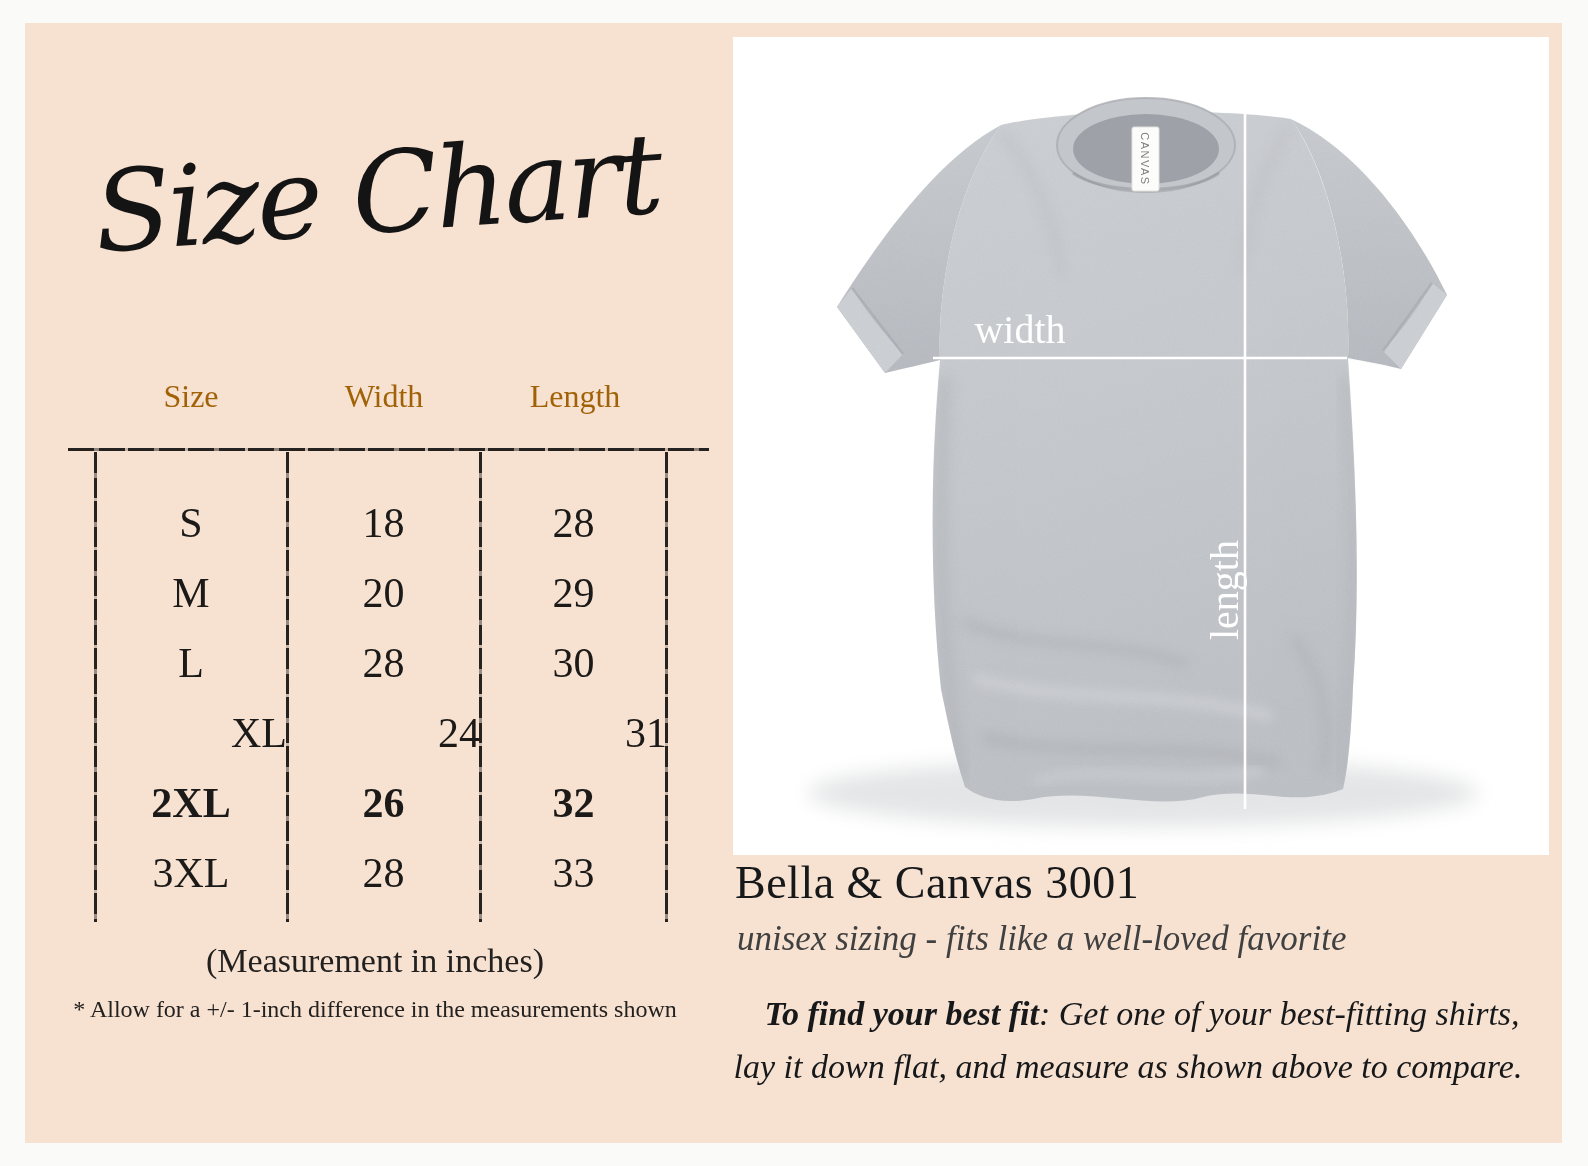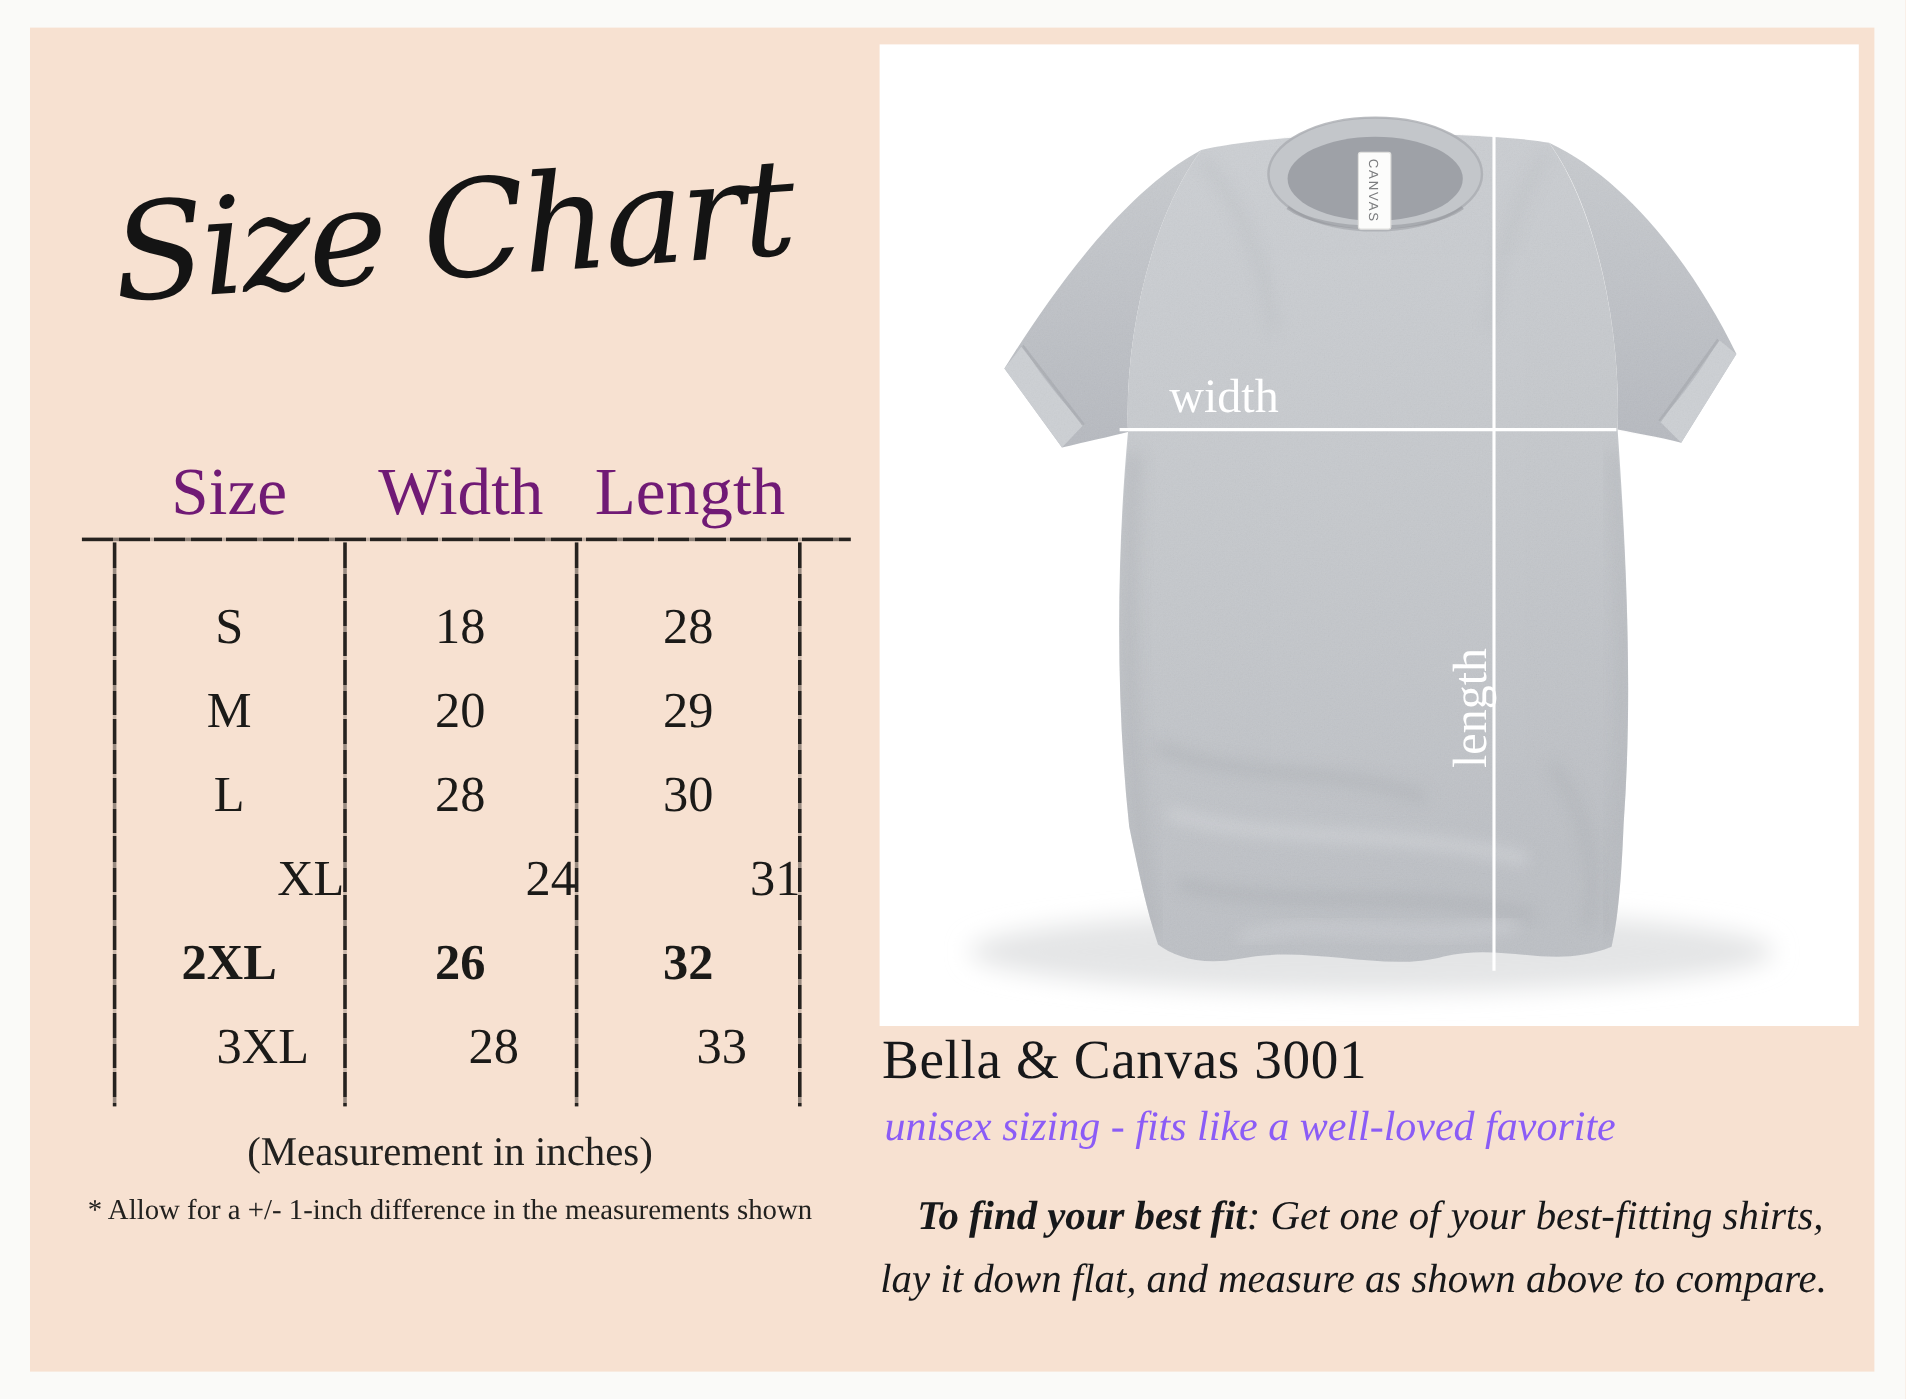--- a/index.html
+++ b/index.html
@@ -18,21 +18,21 @@
     position:absolute;left:42px;top:50px;width:670px;height:285px;
     display:flex;align-items:center;justify-content:center;
     font-family:cursive,"DejaVu Serif",serif;
     font-style:italic;font-weight:400;
     font-size:112px;letter-spacing:-3px;color:#141414;
     transform:rotate(-4deg);white-space:nowrap;
   }
   
   .th{
     position:absolute;top:378px;transform:translateX(-50%);
-    font-size:56px;color:#701a75;white-space:nowrap;
+    font-size:32px;color:#a16207;white-space:nowrap;
   }
   .rule-h{
     position:absolute;left:68px;top:448px;width:641px;height:3px;
     background:repeating-linear-gradient(90deg,
       #26221f 0 26px, rgba(38,34,31,.5) 26px 31px,
       #26221f 31px 57px, rgba(38,34,31,.25) 57px 60px);
   }
   .rule-v{
     position:absolute;top:452px;height:470px;width:3px;
     background:repeating-linear-gradient(180deg,
@@ -59,21 +59,21 @@
     background:#ffffff;
   }
   .photo-box svg{position:absolute;left:0;top:0;}
   
   .product-name{
     position:absolute;left:735px;top:856px;font-size:46px;
     color:#17181a;letter-spacing:.5px;white-space:nowrap;
   }
   .product-tagline{
     position:absolute;left:737px;top:919px;font-size:35px;font-style:italic;
-    color:#8b5cf6;white-space:nowrap;
+    color:#404040;white-space:nowrap;
   }
   .fit-tip{
     position:absolute;left:706px;top:988px;width:844px;text-align:center;
     font-size:34px;font-style:italic;line-height:1.55;color:#17181a;
   }
   .fit-tip .lead{font-weight:bold;margin-left:28px;}
 </style>
 </head>
 <body>
 
@@ -109,21 +109,21 @@
 <div class="trow" style="top:698px;text-align:right;">
   <span>XL</span>
   <span>24</span>
   <span>31</span>
 </div>
 <div class="trow" style="top:768px;font-weight:bold;">
   <span>2XL</span>
   <span>26</span>
   <span>32</span>
 </div>
-<div class="trow" style="top:838px;padding-left:28px;">
+<div class="trow" style="top:838px;">
   <span>3XL</span>
   <span>28</span>
   <span>33</span>
 </div>
 
 <div class="meas-note">(Measurement in inches)</div>
 <div class="tol-note">* Allow for a +/- 1-inch difference in the measurements shown</div>
 
 <div class="photo-box">
   <svg width="816" height="818" viewBox="0 0 816 818">

